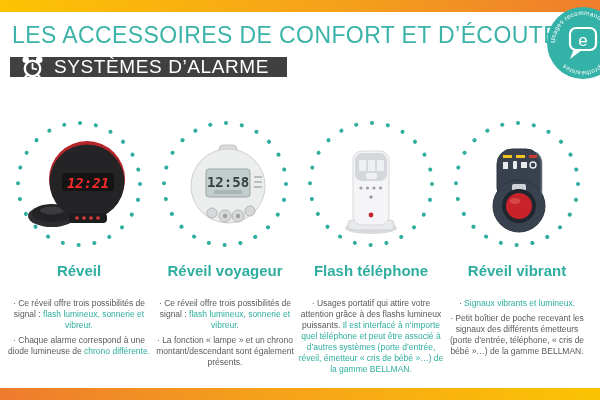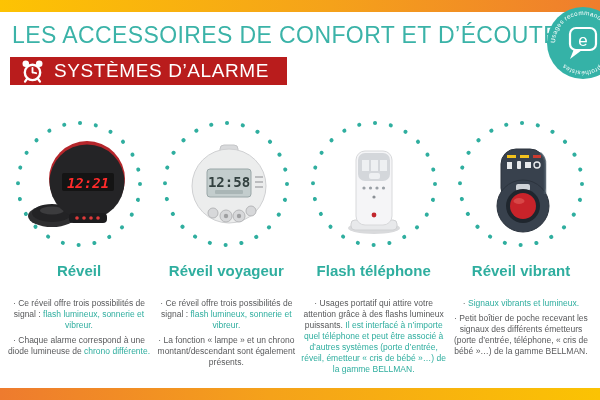--- a/index.html
+++ b/index.html
@@ -14,30 +14,30 @@
 
   .main-title {
     position:absolute; left:12px; top:22px;
     font-size:23px; font-weight:400; letter-spacing:.4px;
     color:#3bb3a8; white-space:nowrap;
   }
 
   .badge { position:absolute; left:546px; top:6px; width:74px; height:74px; }
 
   .section-banner {
-    position:absolute; left:10px; top:57px; height:28px;
-    background:#b91c1c; color:#fff;
+    position:absolute; left:10px; top:57px; height:20px;
+    background:#404040; color:#fff;
     display:flex; align-items:center; gap:9px;
     padding:0 18px 0 10px;
   }
   .section-banner .label { font-size:19px; letter-spacing:.6px; font-weight:400; }
 
   .products {
     position:absolute; top:120px; left:0; width:600px;
-    display:flex; justify-content:space-between;
+    display:flex; 
     padding:0 6px; box-sizing:border-box;
   }
   .product-col { width:146px; display:flex; flex-direction:column; align-items:center; }
   .ring-wrap { position:relative; width:128px; height:128px; }
   .ring-wrap > svg.ring { position:absolute; left:0; top:0; }
   .ring-wrap > svg.product { position:absolute; left:9px; top:9px; }
 
   .product-title {
     margin-top:14px; font-size:15px; font-weight:700;
     color:#2fae9f; text-align:center;

